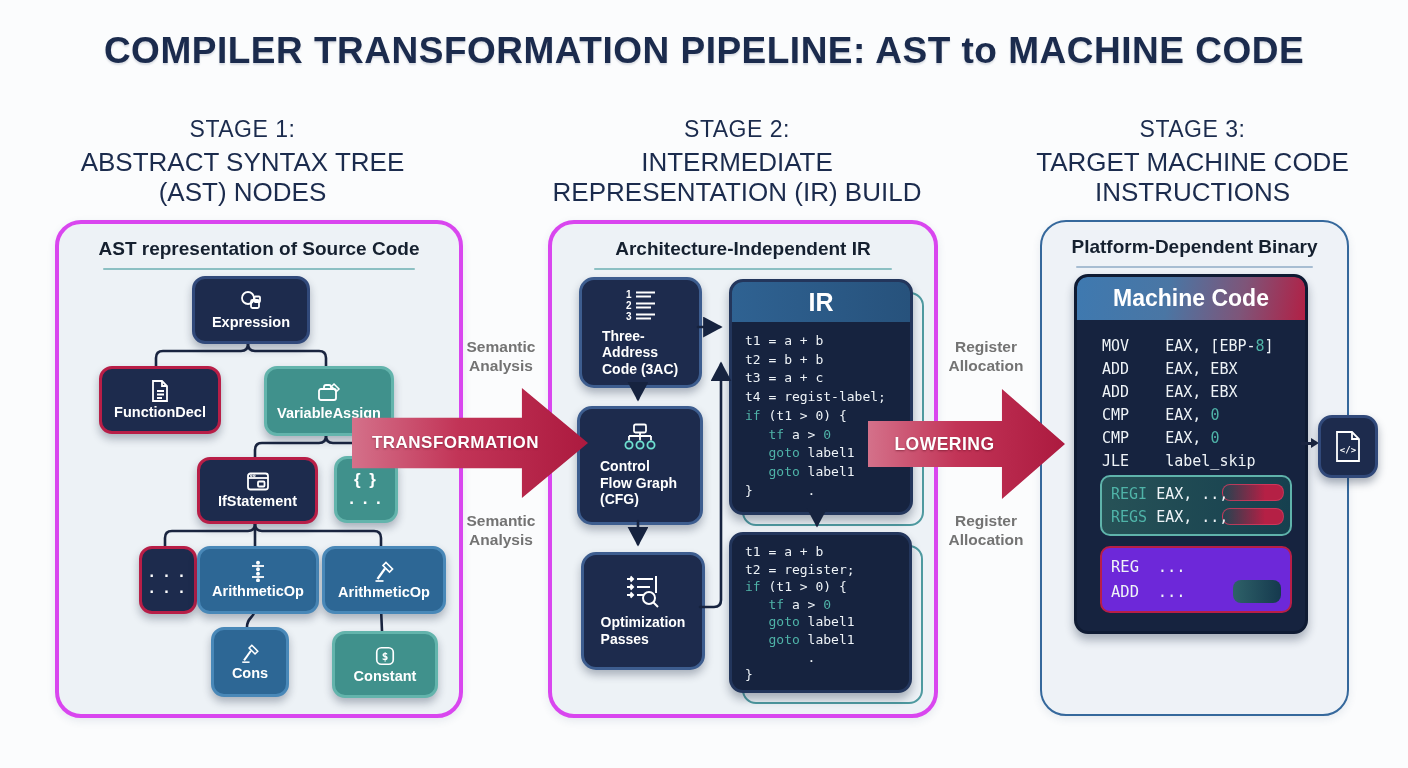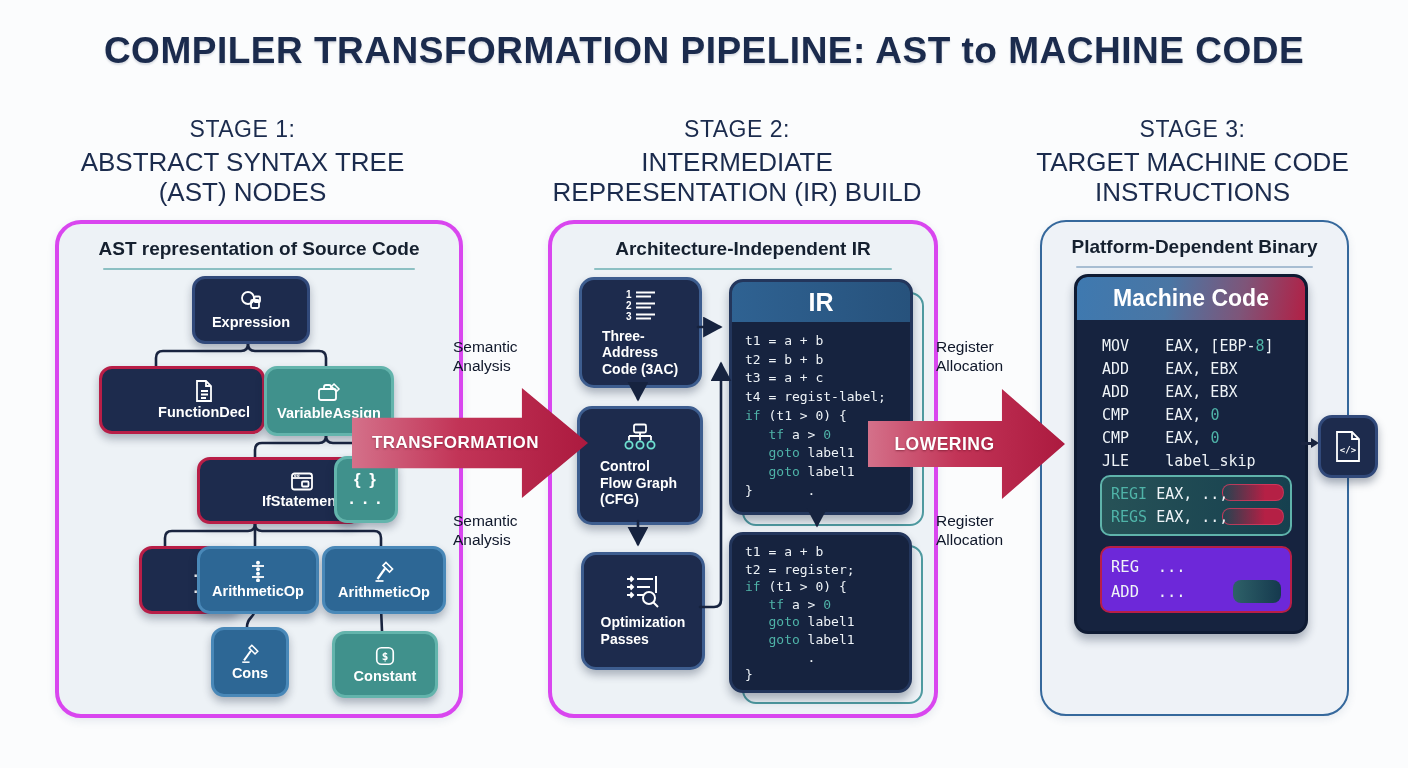--- a/index.html
+++ b/index.html
@@ -20,21 +20,21 @@
     font-size:19px;font-weight:700;color:#15202f;}
   .panel-underline{position:absolute;top:44px;left:11%;width:78%;height:2px;border-radius:2px;}
   .ul-teal{background:rgba(87,164,168,.65);}
   .ul-blue{background:rgba(110,145,180,.55);}
   
   .node{position:absolute;border-radius:13px;display:flex;flex-direction:column;align-items:center;
     justify-content:center;gap:2px;color:#fff;font-weight:700;
     box-shadow:0 5px 8px rgba(15,30,55,.30);}
   .node .lbl{font-size:14.5px;line-height:1.05;white-space:pre-line;text-align:center;}
   .n-navy{background:#1d2b4d;border:3px solid #31497a;}
-  .n-crimson{background:#1d2b4d;border:3px solid #b81e47;padding-left:44px;}
+  .n-crimson{background:#1d2b4d;border:3px solid #b81e47;}
   .n-teal{background:#40918c;border:3px solid #63b4ac;}
   .n-blue{background:#2d6795;border:3px solid #4988b8;}
   .glyph{font-size:17px;font-weight:700;line-height:1.1;white-space:pre-line;text-align:center;letter-spacing:2px;}
   .dots{font-size:16px;font-weight:700;letter-spacing:3px;line-height:1.0;white-space:pre-line;text-align:center;}
   
   .pbox{position:absolute;background:#1d2b4d;border:3px solid #3d5d8f;border-radius:15px;
     display:flex;flex-direction:column;align-items:center;justify-content:center;gap:6px;
     color:#fff;box-shadow:0 5px 9px rgba(15,30,55,.30);}
   .pbox .lbl{font-size:14px;font-weight:700;text-align:left;line-height:1.18;padding:0 20px;}
   
@@ -58,21 +58,21 @@
   .pill{position:absolute;border-radius:8px;}
   .pill-red{background:linear-gradient(90deg,rgba(180,32,69,.05),#b52045 70%);border:1px solid rgba(213,60,95,.8);}
   .pill-teal{background:linear-gradient(90deg,#2e6168,#15394e);}
   
   .big-arrow{display:flex;align-items:center;justify-content:center;
     background:linear-gradient(90deg,#d4718a 0%,#c23457 45%,#ac1a3f 100%);
     filter:drop-shadow(0 0 1.5px rgba(255,255,255,.95)) drop-shadow(3px 4px 5px rgba(80,20,40,.30));}
   .big-arrow .alabel{color:#fff;font-weight:700;letter-spacing:.5px;text-shadow:0 1px 2px rgba(90,10,30,.5);}
   #arrow-transformation{clip-path:polygon(0 27%,72% 27%,72% 0,100% 50%,72% 100%,72% 73%,0 73%);}
   #arrow-lowering{clip-path:polygon(0 29%,68% 29%,68% 0,100% 50%,68% 100%,68% 71%,0 71%);}
-  .gap-label{font-size:15.5px;font-weight:400;color:#0f172a;white-space:pre-line;line-height:1.2;}
+  .gap-label{font-size:15.5px;font-weight:700;color:#737373;text-align:center;white-space:pre-line;line-height:1.2;}
   
   .mini-line{background:#1a2540;}
   .mini-head{width:0;height:0;border-top:5px solid transparent;border-bottom:5px solid transparent;
     border-left:8px solid #1a2540;}
   .file-chip{background:#1d2b4d;border:3px solid #31497a;border-radius:14px;display:flex;
     align-items:center;justify-content:center;box-shadow:0 5px 8px rgba(15,30,55,.35);}
   svg{display:block;}
   .ic{flex:0 0 auto;}
 </style>
 </head>

